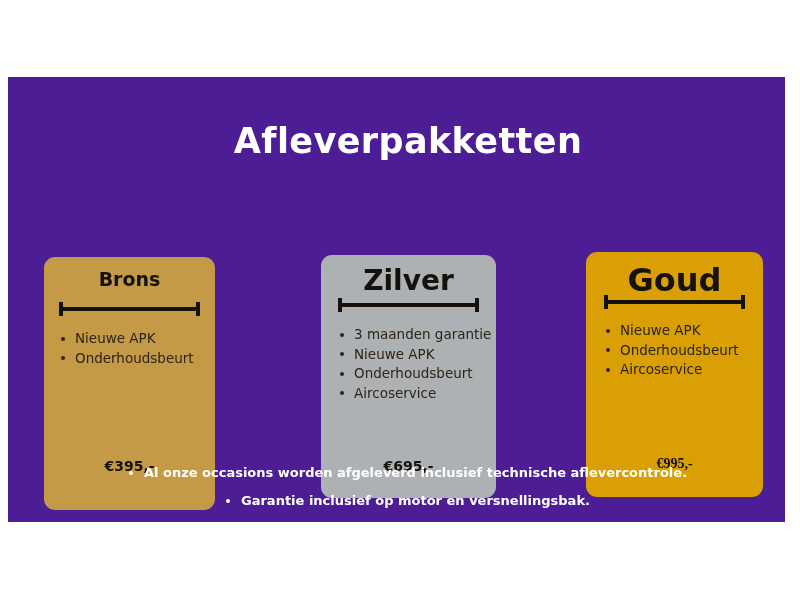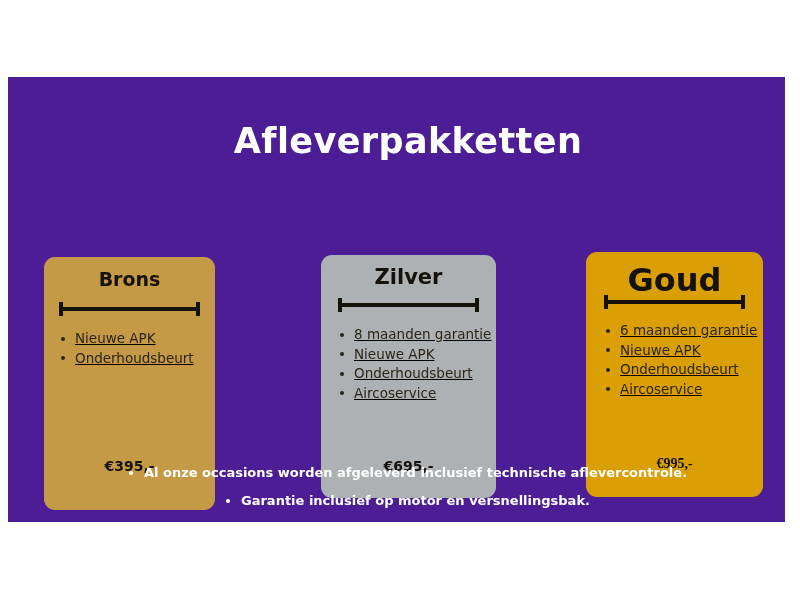--- a/index.html
+++ b/index.html
@@ -72,21 +72,20 @@
     background:#15120c;
   }
   .divider::before{left:0;}
   .divider::after{right:0;}
 
   .feature-list{
     position:absolute;
     margin:0;
     padding:0;
     list-style:none;
-    text-decoration:underline;
   }
   .feature-list li{
     position:relative;
     color:#2c2417;
     font-size:13.5px;
     line-height:19.5px;
     padding-left:17px;
     white-space:nowrap;
     font-family:"DejaVu Sans","Liberation Sans",sans-serif;
   }
@@ -109,21 +108,21 @@
     line-height:1;
     font-family:"DejaVu Sans","Liberation Sans",sans-serif;
   }
 
   
   #card-brons{ left:36px;  top:180px; width:171px; height:253px; background:#c49a47; }
   #card-zilver{left:313px; top:178px; width:175px; height:243px; background:#adb1b4; }
   #card-goud{  left:578px; top:175px; width:177px; height:245px; background:#d99f04; }
 
   #card-brons  .card-title{ top:13px;  font-size:19px; }
-  #card-zilver .card-title{ top:12px;  font-size:21px; }
+  #card-zilver .card-title{ top:12px;  font-size:28px; }
   #card-goud   .card-title{ top:12px;  font-size:32px; }
 
   #card-brons  .divider{ left:15px; right:15px; top:50px; width:141px; }
   #card-zilver .divider{ left:17px; top:48px; width:141px; }
   #card-goud   .divider{ left:18px; top:48px; width:141px; }
 
   #card-brons  .feature-list{ left:14px; top:72px; }
   #card-zilver .feature-list{ left:16px; top:70px; }
   #card-goud   .feature-list{ left:17px; top:69px; }
 
@@ -182,21 +181,21 @@
       </ul>
       <div class="price">€395,-</div>
     </div>
 
     <div class="card" id="card-zilver">
       <div class="card-title">Zilver</div>
       <div class="divider"></div>
       <ul class="feature-list">
         <li>
           <span class="bullet"></span>
-          <span>8 maanden garantie</span>
+          <span>3 maanden garantie</span>
         </li>
         <li>
           <span class="bullet"></span>
           <span>Nieuwe APK</span>
         </li>
         <li>
           <span class="bullet"></span>
           <span>Onderhoudsbeurt</span>
         </li>
         <li>
@@ -204,24 +203,20 @@
           <span>Aircoservice</span>
         </li>
       </ul>
       <div class="price">€695,-</div>
     </div>
 
     <div class="card" id="card-goud">
       <div class="card-title">Goud</div>
       <div class="divider"></div>
       <ul class="feature-list">
-        <li>
-          <span class="bullet"></span>
-          <span>6 maanden garantie</span>
-        </li>
         <li>
           <span class="bullet"></span>
           <span>Nieuwe APK</span>
         </li>
         <li>
           <span class="bullet"></span>
           <span>Onderhoudsbeurt</span>
         </li>
         <li>
           <span class="bullet"></span>

